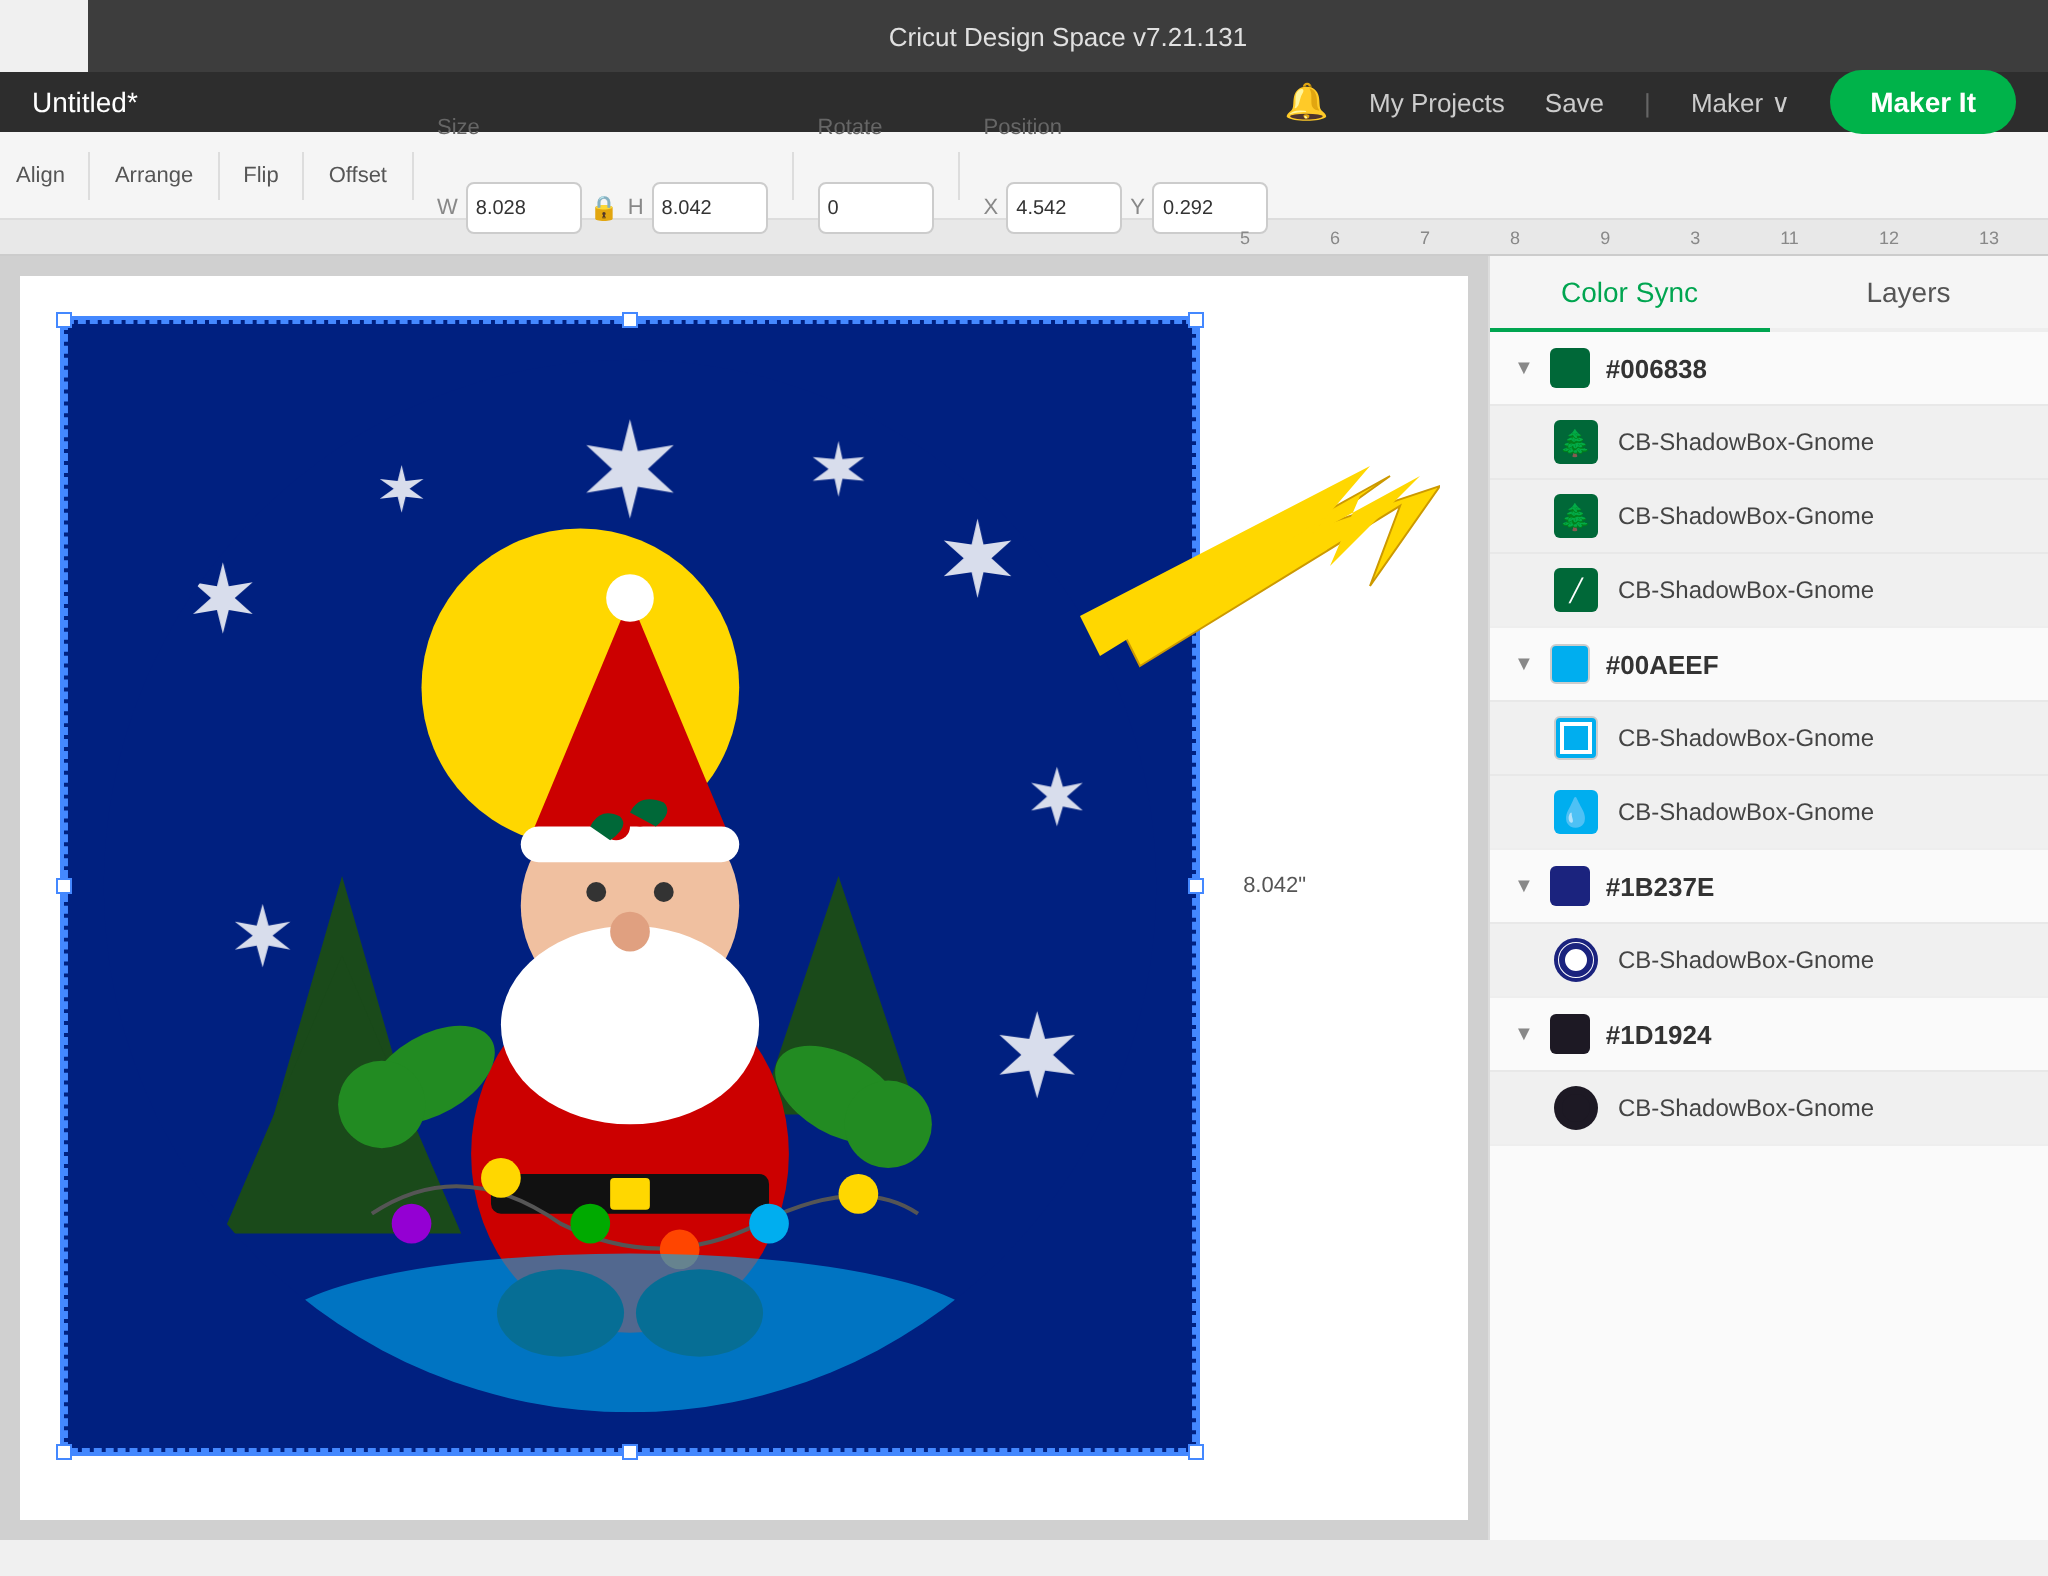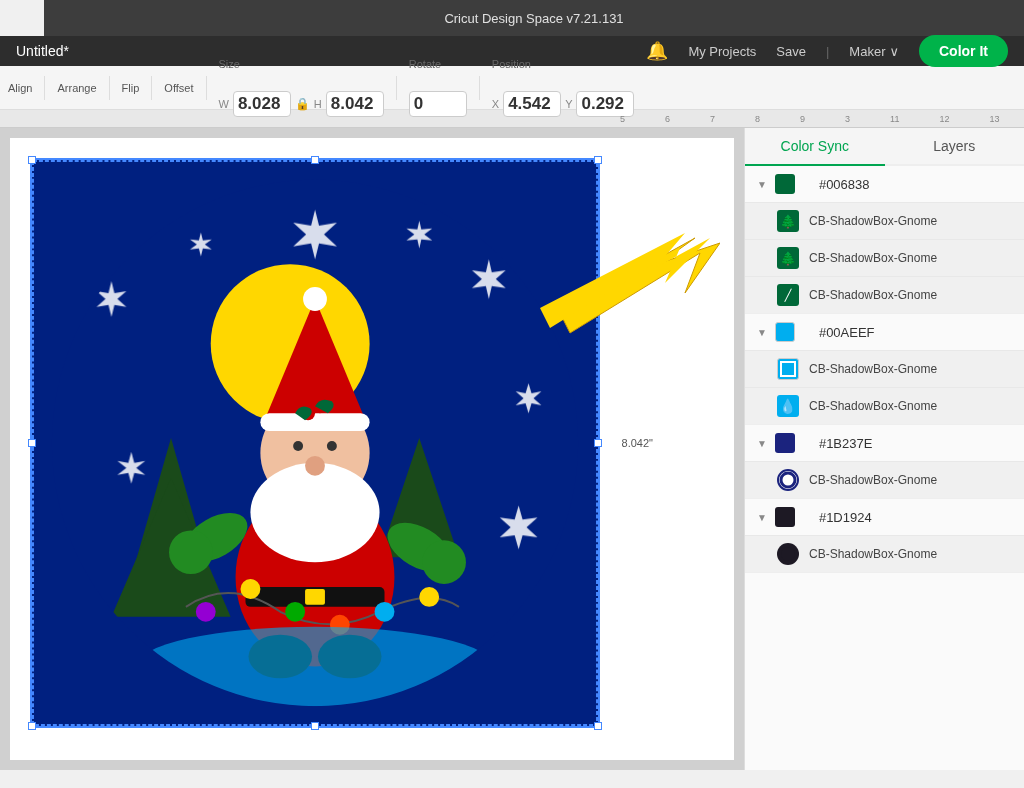--- a/index.html
+++ b/index.html
@@ -88,26 +88,25 @@
     }
     .toolbar-label {
       font-size: 11px;
       color: #666;
     }
     .toolbar-input {
       width: 58px;
       height: 26px;
       border: 1px solid #ccc;
       border-radius: 4px;
-      font-size: 17px;
+      font-size: 10px;
       padding: 0 4px;
       display: flex;
       align-items: center;
       background: white;
-      font-weight: bold;
     }
     .toolbar-input-wrapper {
       display: flex;
       flex-direction: column;
       align-items: flex-start;
       gap: 21px;
     }
     .toolbar-icon-btn {
       display: flex;
       align-items: flex-end;
@@ -253,23 +252,22 @@
       color: #888;
     }
     .color-swatch {
       width: 20px;
       height: 20px;
       border-radius: 3px;
       flex-shrink: 0;
     }
     .color-hex {
       font-size: 13px;
-      font-weight: 400;
+      font-weight: 700;
       color: #333;
-      margin-left: 16px;
     }
     .layer-item {
       display: flex;
       align-items: center;
       padding: 7px 12px 7px 32px;
       gap: 10px;
       background: #f0f0f0;
       border-top: 1px solid #e8e8e8;
       cursor: pointer;
     }
@@ -305,21 +303,21 @@
   <span class="header-project-name">Untitled*</span>
   <div class="header-spacer"></div>
   <span class="header-bell">🔔</span>
   <button class="header-btn">My Projects</button>
   <button class="header-btn">Save</button>
   <span class="header-divider">|</span>
   <div class="header-machine">
     <span>Maker</span>
     <span>∨</span>
   </div>
-  <button class="make-it-btn">Color It</button>
+  <button class="make-it-btn">Maker It</button>
 </div>
 
 <div class="toolbar">
   <div class="toolbar-group">
     <span class="toolbar-icon-btn">
       <span>Align</span>
     </span>
   </div>
   <div class="toolbar-sep"></div>
   <div class="toolbar-group">

